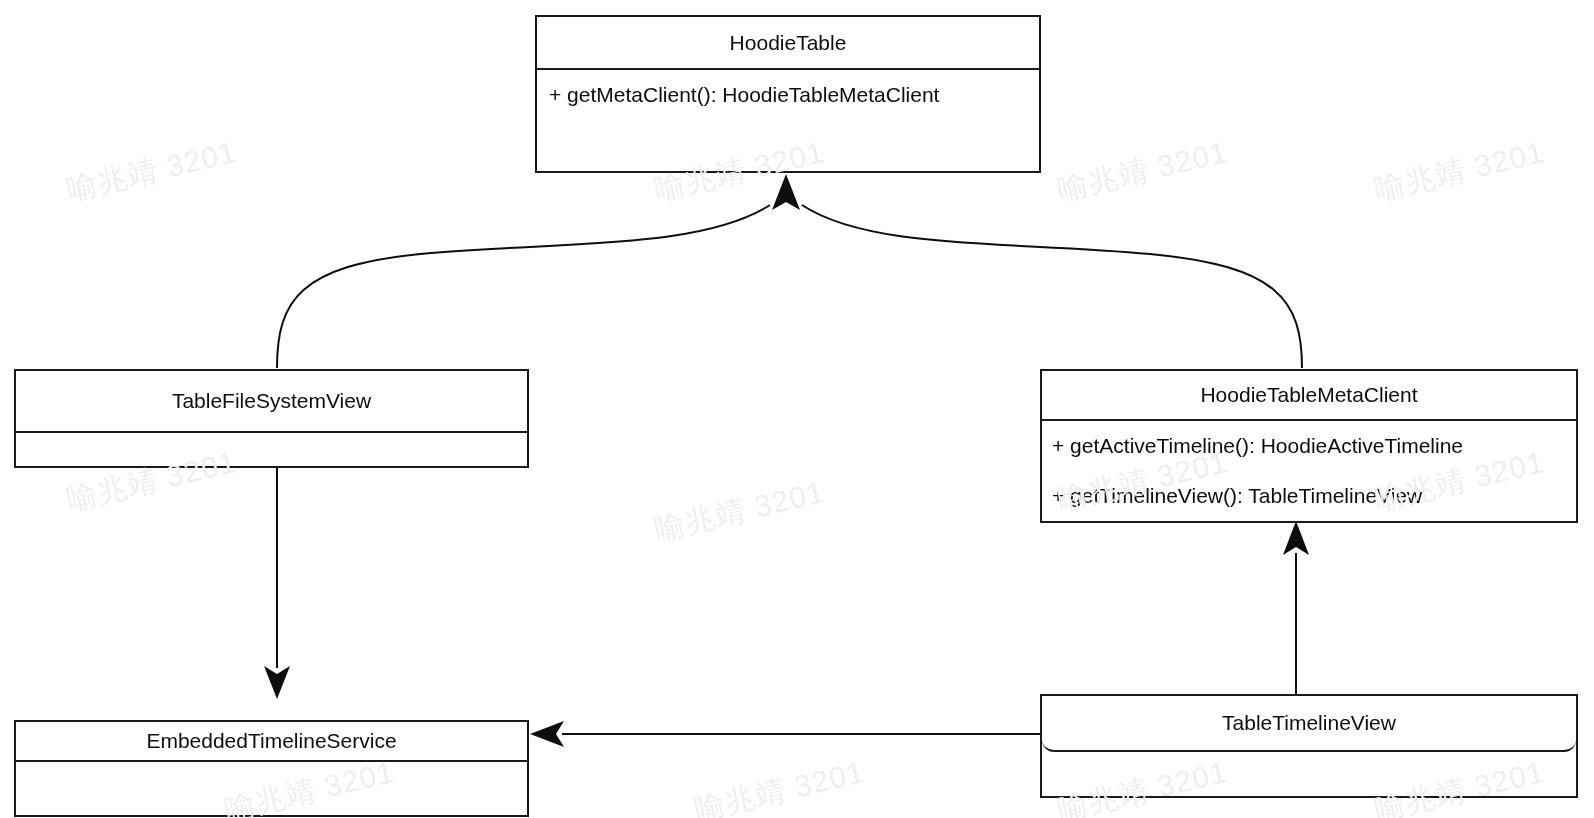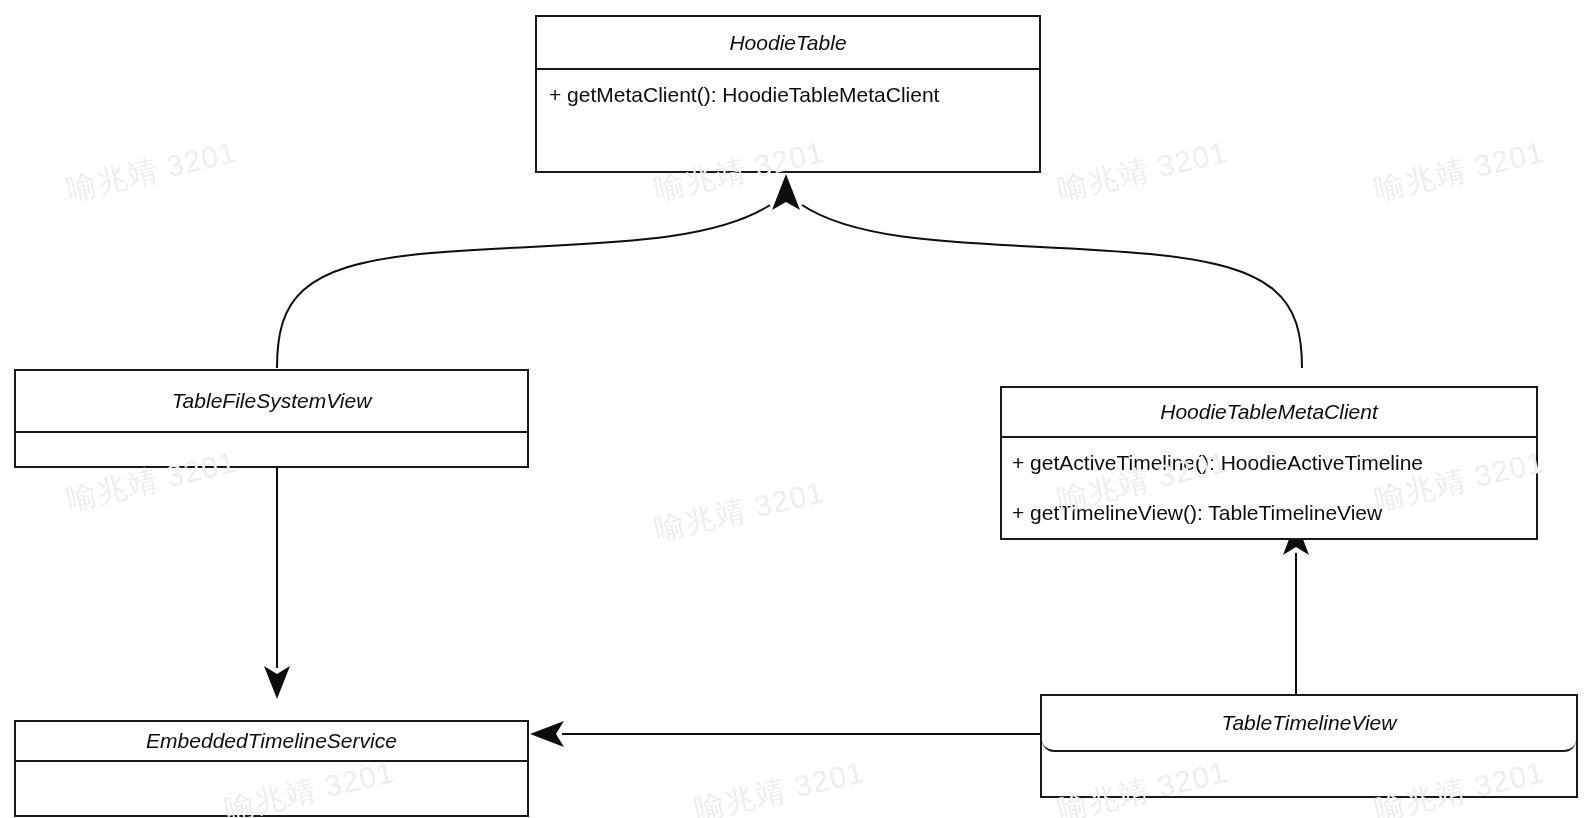--- a/index.html
+++ b/index.html
@@ -54,21 +54,20 @@
     display: flex;
     align-items: center;
     justify-content: center;
     border-bottom: 2px solid #1a1a1a;
     font-size: 21px;
     color: #0d0d0d;
     text-align: center;
     padding: 0 8px;
     white-space: nowrap;
     overflow: hidden;
-    font-style: italic;
   }
   .uml-compartment {
     box-sizing: border-box;
     padding: 0;
   }
   .uml-member {
     box-sizing: border-box;
     display: flex;
     align-items: center;
     font-size: 21px;
@@ -147,21 +146,21 @@
     </div>
   </div>
 
   <div class="uml-class" style="left:14px; top:369px; width:515px; height:99px;">
     <div class="uml-class-name" style="height:62px;">TableFileSystemView</div>
     <div class="uml-compartment" style="height:46px;">
       <div class="empty-compartment"></div>
     </div>
   </div>
 
-  <div class="uml-class" style="left:1000px; top:369px; width:538px; height:154px;margin-top:17px;">
+  <div class="uml-class" style="left:1040px; top:369px; width:538px; height:154px;">
     <div class="uml-class-name" style="height:50px;">HoodieTableMetaClient</div>
     <div class="uml-compartment" style="height:100px;text-align:center;">
       <div class="uml-member" style="height:50px;">+ getActiveTimeline(): HoodieActiveTimeline</div>
       <div class="uml-member" style="height:50px;">+ getTimelineView(): TableTimelineView</div>
     </div>
   </div>
 
   <div class="uml-class" style="left:14px; top:720px; width:515px; height:97px;">
     <div class="uml-class-name" style="height:40px;">EmbeddedTimelineService</div>
     <div class="uml-compartment" style="height:55px;">

